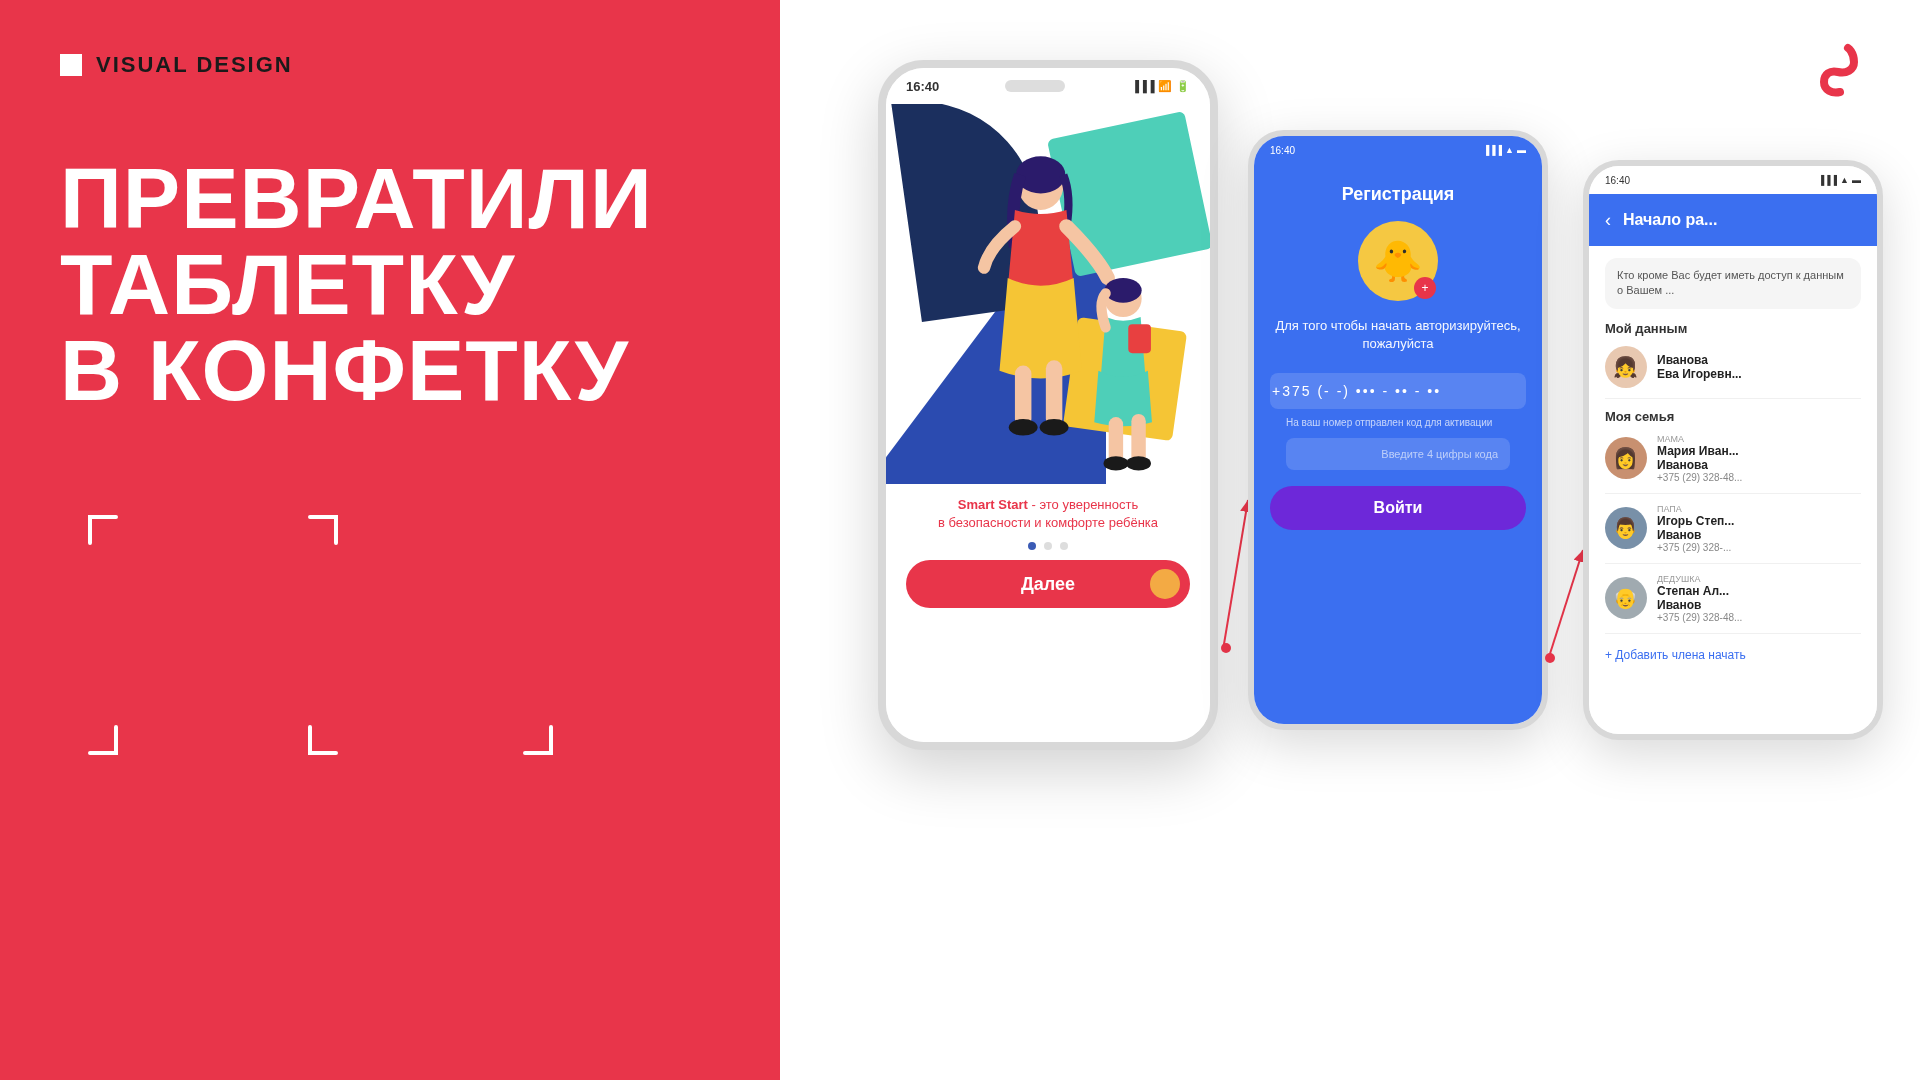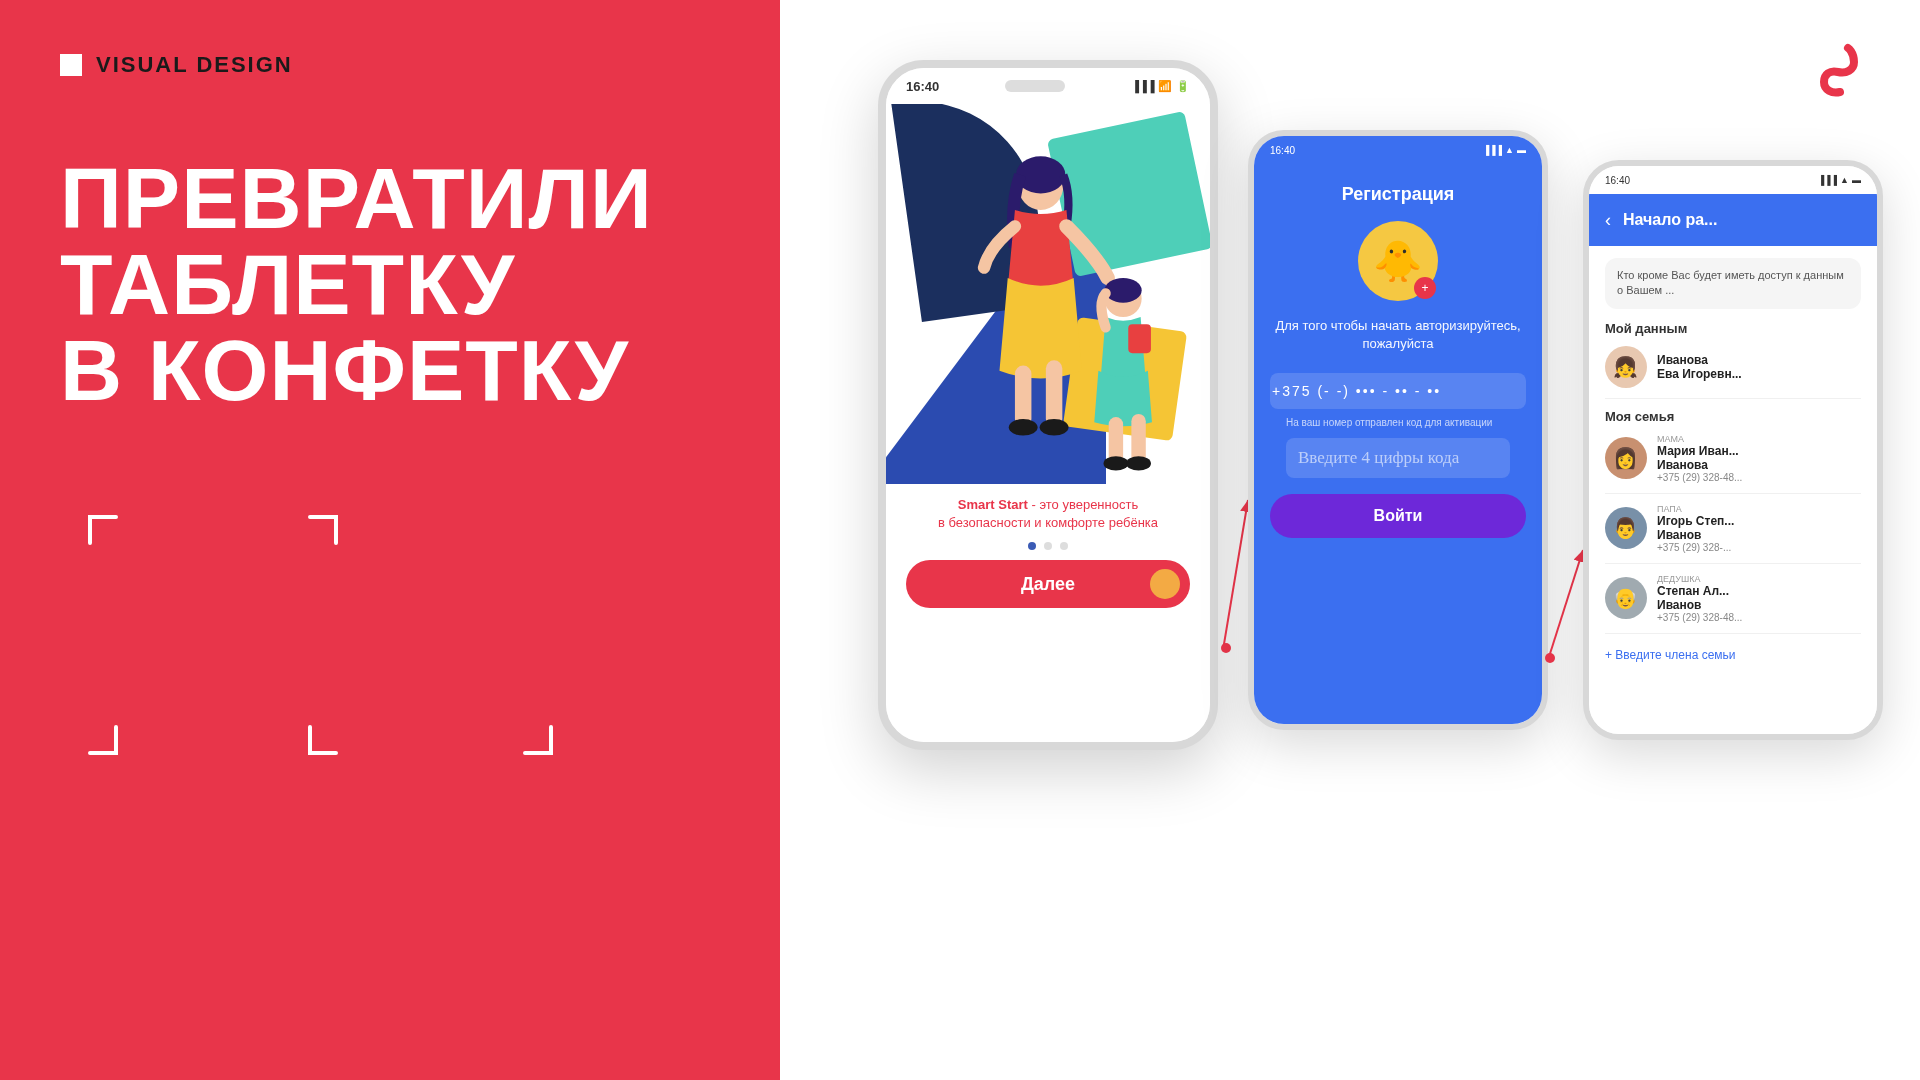--- a/index.html
+++ b/index.html
@@ -301,22 +301,23 @@
       margin-bottom: 10px;
     }
     .reg-code-field {
       background: rgba(255,255,255,0.15);
       border-radius: 8px;
       padding: 10px 12px;
       margin: 0 16px 16px;
     }
     .reg-code-placeholder {
       color: rgba(255,255,255,0.6);
-      font-size: 17px;
-      font-family: Liberation Serif, serif;
+      font-size: 11px;
+      font-family: Liberation Sans, sans-serif;
+      text-align: right;
     }
     .reg-btn {
       margin: 10px 16px 0;
       background: #6d28d9;
       border-radius: 30px;
       height: 44px;
       display: flex;
       align-items: center;
       justify-content: center;
       color: #fff;
@@ -695,19 +696,19 @@
 
           <div class="family-member">
             <div class="avatar-face" style="background:#a0aab0;">👴</div>
             <div class="member-info">
               <div class="member-role">Дедушка</div>
               <div class="member-name">Степан Ал...<br>Иванов</div>
               <div class="member-phone">+375 (29) 328-48...</div>
             </div>
           </div>
 
-          <div class="add-member">+ Введите члена семьи</div>
+          <div class="add-member">+ Добавить члена начать</div>
         </div>
       </div>
     </div>
   </div>
 
 </div>
 
 </body></html>

